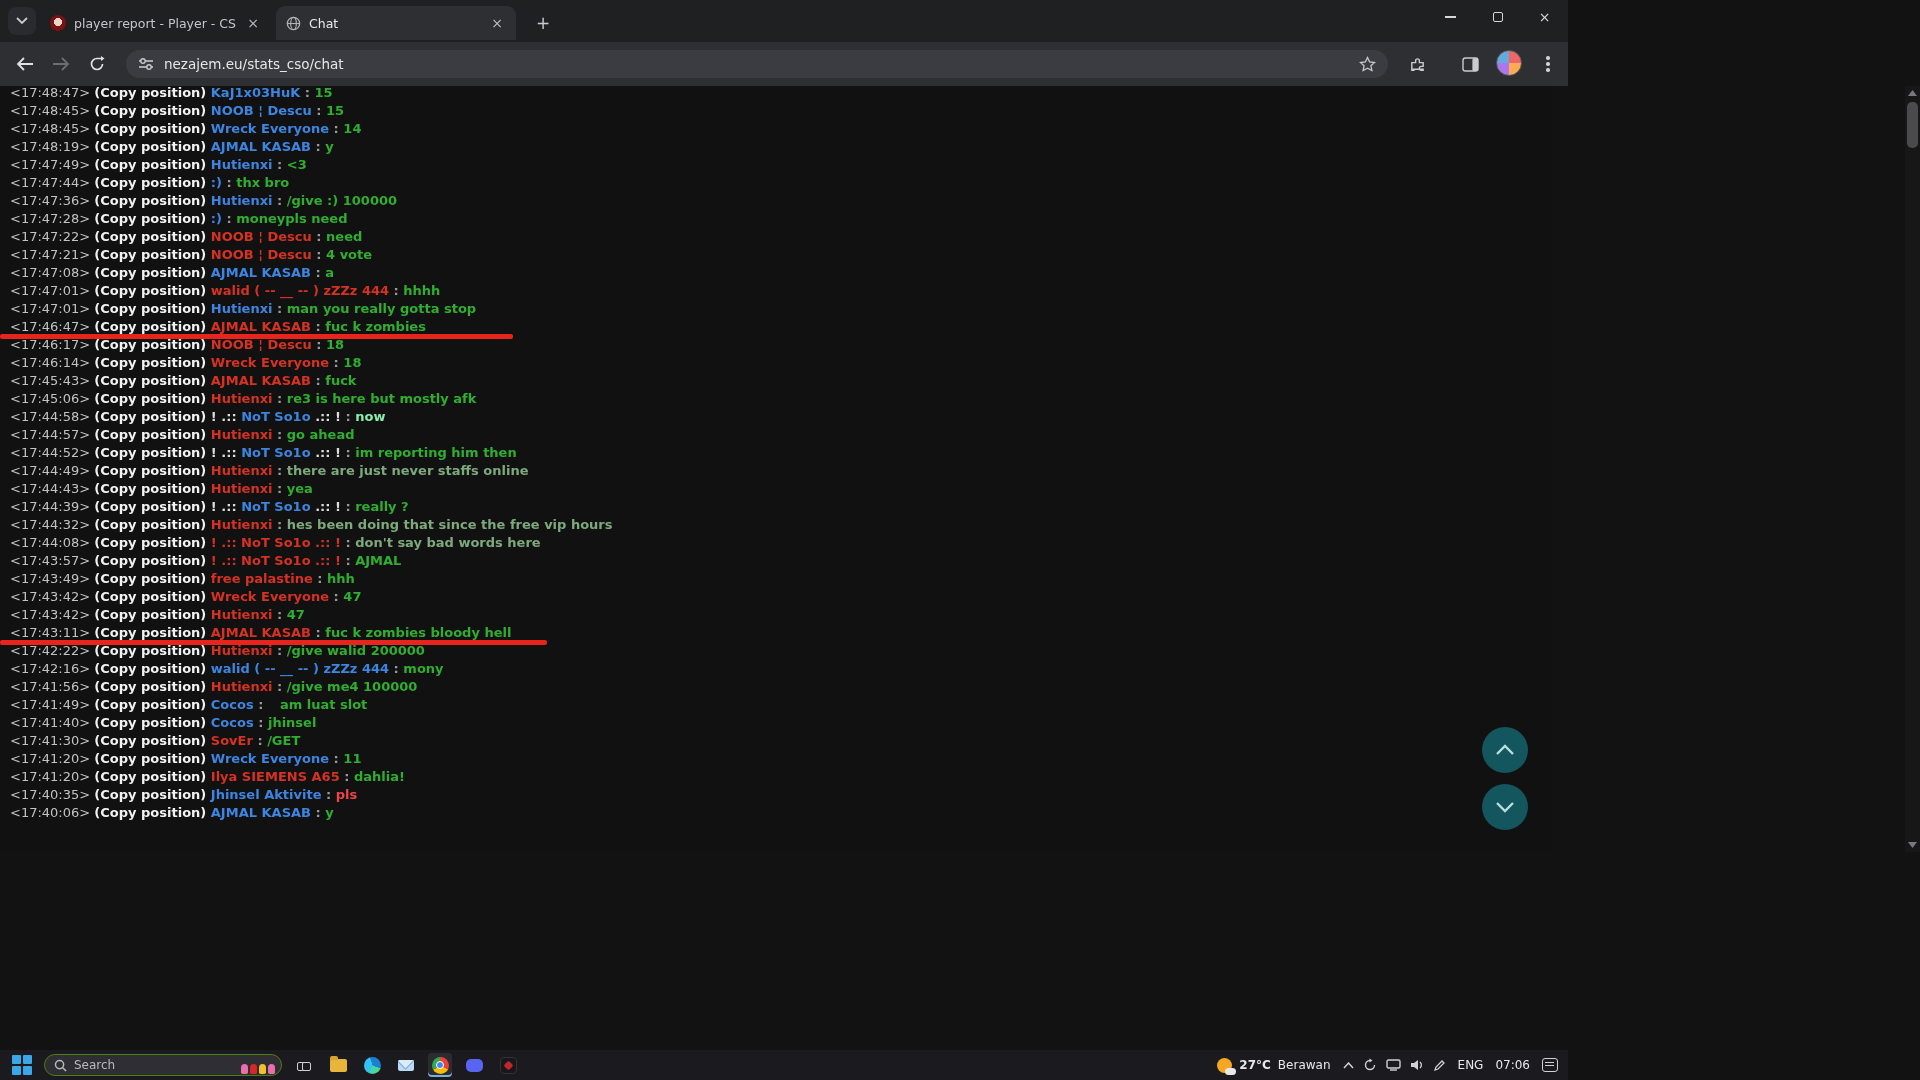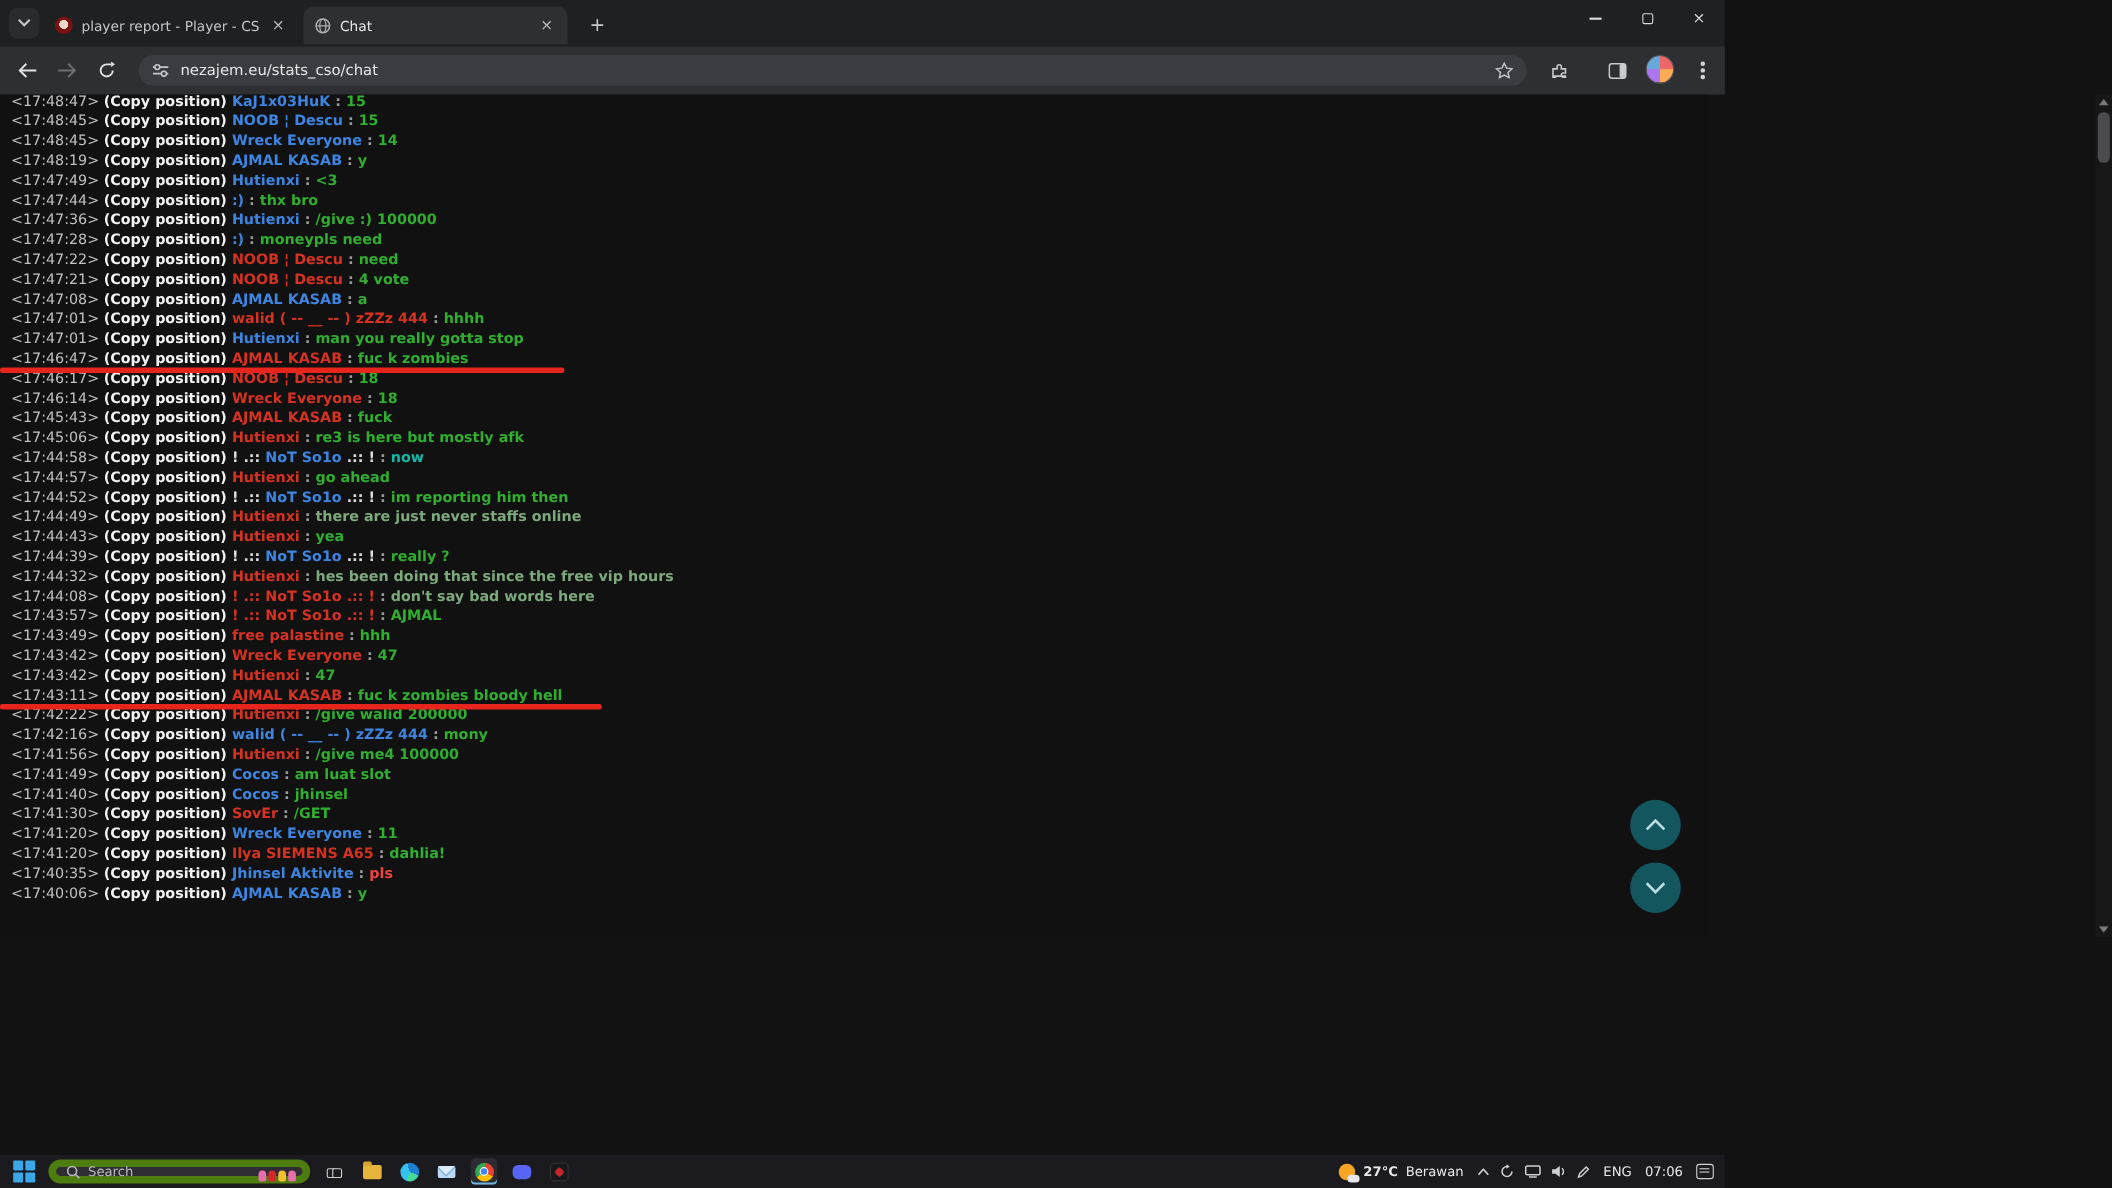--- a/index.html
+++ b/index.html
@@ -53,21 +53,21 @@
   .scrollbar { position:absolute; top:86px; right:0; width:15px; height:766px; background:#171717; }
   .scrollbar .arr { position:absolute; left:0; width:15px; height:14px; display:flex; align-items:center; justify-content:center; }
   .scrollbar .thumb { position:absolute; top:16px; left:2px; width:11px; height:46px; background:#4b4b4e; border-radius:5px; }
 
   
   .taskbar { position:absolute; left:0; bottom:0; width:1568px; height:30px; background:#1b1b1f;
              display:flex; align-items:center; color:#e8e8e8; }
   .tb-left { display:flex; align-items:center; gap:10px; padding-left:10px; }
   .start { width:22px; height:22px; display:grid; grid-template-columns:9px 9px; grid-template-rows:9px 9px; gap:1.5px; padding:1px; }
   .start i { background:#39a7e8; border-radius:1px; }
-  .search-pill { width:238px; height:22px; background:#2e2e34; border:7px solid #4d7c0f; border-radius:12px;
+  .search-pill { width:238px; height:22px; background:#2e2e34; border:1px solid #4d7c0f; border-radius:12px;
                  display:flex; align-items:center; gap:7px; padding:0 6px 0 9px; color:#b9babd; font-size:12px; }
   .search-pill .grow { flex:1; }
   .tulips { display:flex; align-items:flex-end; gap:2px; height:18px; }
   .tulips i { width:7px; height:10px; border-radius:4px 4px 2px 2px; }
   .tb-ic { width:24px; height:24px; display:flex; align-items:center; justify-content:center; border-radius:4px; }
   .tb-ic.active { background:#2b2b31; box-shadow:inset 0 -2px 0 #6fb3e0; }
   .folder { width:17px; height:13px; background:#e8b53c; border-radius:2px; position:relative; }
   .folder:before { content:""; position:absolute; top:-3px; left:0; width:8px; height:4px; background:#d8a42c; border-radius:2px 2px 0 0; }
   .edge-ic { width:17px; height:17px; border-radius:50%; background:conic-gradient(from 200deg,#35c1f1 0 40%,#1b7fd4 40% 75%,#45d99a 75%); }
   .chrome-ic { width:17px; height:17px; border-radius:50%;
@@ -194,37 +194,37 @@
       <div class="row"><span class="ts">&lt;17:47:22&gt; </span><span class="copy">(Copy position) </span><span style="color: rgb(214, 50, 34);">NOOB ¦ Descu</span><span class="sep"> : </span><span style="color: rgb(47, 174, 47);">need</span></div>
       <div class="row"><span class="ts">&lt;17:47:21&gt; </span><span class="copy">(Copy position) </span><span style="color: rgb(214, 50, 34);">NOOB ¦ Descu</span><span class="sep"> : </span><span style="color: rgb(47, 174, 47);">4 vote</span></div>
       <div class="row"><span class="ts">&lt;17:47:08&gt; </span><span class="copy">(Copy position) </span><span style="color: rgb(61, 133, 224);">AJMAL KASAB</span><span class="sep"> : </span><span style="color: rgb(47, 174, 47);">a</span></div>
       <div class="row"><span class="ts">&lt;17:47:01&gt; </span><span class="copy">(Copy position) </span><span style="color: rgb(214, 50, 34);">walid ( -- __ -- ) zZZz 444</span><span class="sep"> : </span><span style="color: rgb(47, 174, 47);">hhhh</span></div>
       <div class="row"><span class="ts">&lt;17:47:01&gt; </span><span class="copy">(Copy position) </span><span style="color: rgb(61, 133, 224);">Hutienxi</span><span class="sep"> : </span><span style="color: rgb(47, 174, 47);">man you really gotta stop</span></div>
       <div class="row"><span class="ts">&lt;17:46:47&gt; </span><span class="copy">(Copy position) </span><span style="color: rgb(214, 50, 34);">AJMAL KASAB</span><span class="sep"> : </span><span style="color: rgb(47, 174, 47);">fuc k zombies</span><div class="ul" style="width: 513px;"></div></div>
       <div class="row"><span class="ts">&lt;17:46:17&gt; </span><span class="copy">(Copy position) </span><span style="color: rgb(214, 50, 34);">NOOB ¦ Descu</span><span class="sep"> : </span><span style="color: rgb(47, 174, 47);">18</span></div>
       <div class="row"><span class="ts">&lt;17:46:14&gt; </span><span class="copy">(Copy position) </span><span style="color: rgb(214, 50, 34);">Wreck Everyone</span><span class="sep"> : </span><span style="color: rgb(47, 174, 47);">18</span></div>
       <div class="row"><span class="ts">&lt;17:45:43&gt; </span><span class="copy">(Copy position) </span><span style="color: rgb(214, 50, 34);">AJMAL KASAB</span><span class="sep"> : </span><span style="color: rgb(47, 174, 47);">fuck</span></div>
       <div class="row"><span class="ts">&lt;17:45:06&gt; </span><span class="copy">(Copy position) </span><span style="color: rgb(214, 50, 34);">Hutienxi</span><span class="sep"> : </span><span style="color: rgb(47, 174, 47);">re3 is here but mostly afk</span></div>
-      <div class="row"><span class="ts">&lt;17:44:58&gt; </span><span class="copy">(Copy position) </span><span style="color: rgb(220, 220, 220);">! .:: </span><span style="color: rgb(61, 133, 224);">NoT So1o</span><span style="color: rgb(220, 220, 220);"> .:: !</span><span class="sep"> : </span><span style="color: #14b8a6;">now</span></div>
+      <div class="row"><span class="ts">&lt;17:44:58&gt; </span><span class="copy">(Copy position) </span><span style="color: rgb(220, 220, 220);">! .:: </span><span style="color: rgb(61, 133, 224);">NoT So1o</span><span style="color: rgb(220, 220, 220);"> .:: !</span><span class="sep"> : </span><span style="color: #86efac;">now</span></div>
       <div class="row"><span class="ts">&lt;17:44:57&gt; </span><span class="copy">(Copy position) </span><span style="color: rgb(214, 50, 34);">Hutienxi</span><span class="sep"> : </span><span style="color: rgb(47, 174, 47);">go ahead</span></div>
       <div class="row"><span class="ts">&lt;17:44:52&gt; </span><span class="copy">(Copy position) </span><span style="color: rgb(220, 220, 220);">! .:: </span><span style="color: rgb(61, 133, 224);">NoT So1o</span><span style="color: rgb(220, 220, 220);"> .:: !</span><span class="sep"> : </span><span style="color: rgb(47, 174, 47);">im reporting him then</span></div>
       <div class="row"><span class="ts">&lt;17:44:49&gt; </span><span class="copy">(Copy position) </span><span style="color: rgb(214, 50, 34);">Hutienxi</span><span class="sep"> : </span><span style="color: rgb(125, 169, 125);">there are just never staffs online</span></div>
       <div class="row"><span class="ts">&lt;17:44:43&gt; </span><span class="copy">(Copy position) </span><span style="color: rgb(214, 50, 34);">Hutienxi</span><span class="sep"> : </span><span style="color: rgb(47, 174, 47); text-align: right;">yea</span></div>
       <div class="row"><span class="ts">&lt;17:44:39&gt; </span><span class="copy">(Copy position) </span><span style="color: rgb(220, 220, 220);">! .:: </span><span style="color: rgb(61, 133, 224);">NoT So1o</span><span style="color: rgb(220, 220, 220);"> .:: !</span><span class="sep"> : </span><span style="color: rgb(47, 174, 47);">really ?</span></div>
       <div class="row"><span class="ts">&lt;17:44:32&gt; </span><span class="copy">(Copy position) </span><span style="color: rgb(214, 50, 34);">Hutienxi</span><span class="sep"> : </span><span style="color: rgb(125, 169, 125);">hes been doing that since the free vip hours</span></div>
       <div class="row"><span class="ts">&lt;17:44:08&gt; </span><span class="copy">(Copy position) </span><span style="color: rgb(214, 50, 34);">! .:: NoT So1o .:: !</span><span class="sep"> : </span><span style="color: rgb(125, 169, 125);">don't say bad words here</span></div>
       <div class="row"><span class="ts">&lt;17:43:57&gt; </span><span class="copy">(Copy position) </span><span style="color: rgb(214, 50, 34);">! .:: NoT So1o .:: !</span><span class="sep"> : </span><span style="color: rgb(47, 174, 47);">AJMAL</span></div>
       <div class="row"><span class="ts">&lt;17:43:49&gt; </span><span class="copy">(Copy position) </span><span style="color: rgb(214, 50, 34);">free palastine</span><span class="sep"> : </span><span style="color: rgb(47, 174, 47);">hhh</span></div>
       <div class="row"><span class="ts">&lt;17:43:42&gt; </span><span class="copy">(Copy position) </span><span style="color: rgb(214, 50, 34);">Wreck Everyone</span><span class="sep"> : </span><span style="color: rgb(47, 174, 47);">47</span></div>
       <div class="row"><span class="ts">&lt;17:43:42&gt; </span><span class="copy">(Copy position) </span><span style="color: rgb(214, 50, 34);">Hutienxi</span><span class="sep"> : </span><span style="color: rgb(47, 174, 47);">47</span></div>
       <div class="row"><span class="ts">&lt;17:43:11&gt; </span><span class="copy">(Copy position) </span><span style="color: rgb(214, 50, 34);">AJMAL KASAB</span><span class="sep"> : </span><span style="color: rgb(47, 174, 47);">fuc k zombies bloody hell</span><div class="ul" style="width: 547px;"></div></div>
       <div class="row"><span class="ts">&lt;17:42:22&gt; </span><span class="copy">(Copy position) </span><span style="color: rgb(214, 50, 34);">Hutienxi</span><span class="sep"> : </span><span style="color: rgb(47, 174, 47);">/give walid 200000</span></div>
       <div class="row"><span class="ts">&lt;17:42:16&gt; </span><span class="copy">(Copy position) </span><span style="color: rgb(61, 133, 224);">walid ( -- __ -- ) zZZz 444</span><span class="sep"> : </span><span style="color: rgb(47, 174, 47);">mony</span></div>
       <div class="row"><span class="ts">&lt;17:41:56&gt; </span><span class="copy">(Copy position) </span><span style="color: rgb(214, 50, 34);">Hutienxi</span><span class="sep"> : </span><span style="color: rgb(47, 174, 47);">/give me4 100000</span></div>
-      <div class="row"><span class="ts">&lt;17:41:49&gt; </span><span class="copy">(Copy position) </span><span style="color: rgb(61, 133, 224);">Cocos</span><span class="sep"> : </span><span style="color: rgb(47, 174, 47);">am luat slot</span></div>
+      <div class="row"><span class="ts">&lt;17:41:49&gt; </span><span class="copy">(Copy position) </span><span style="color: rgb(61, 133, 224);">Cocos</span><span class="sep"> : </span><span style="color: rgb(47, 174, 47); margin-left: 12px;">am luat slot</span></div>
       <div class="row"><span class="ts">&lt;17:41:40&gt; </span><span class="copy">(Copy position) </span><span style="color: rgb(61, 133, 224);">Cocos</span><span class="sep"> : </span><span style="color: rgb(47, 174, 47);">jhinsel</span></div>
       <div class="row"><span class="ts">&lt;17:41:30&gt; </span><span class="copy">(Copy position) </span><span style="color: rgb(214, 50, 34);">SovEr</span><span class="sep"> : </span><span style="color: rgb(47, 174, 47);">/GET</span></div>
       <div class="row"><span class="ts">&lt;17:41:20&gt; </span><span class="copy">(Copy position) </span><span style="color: rgb(61, 133, 224);">Wreck Everyone</span><span class="sep"> : </span><span style="color: rgb(47, 174, 47);">11</span></div>
       <div class="row"><span class="ts">&lt;17:41:20&gt; </span><span class="copy">(Copy position) </span><span style="color: rgb(214, 50, 34);">Ilya SIEMENS A65</span><span class="sep"> : </span><span style="color: rgb(47, 174, 47);">dahlia!</span></div>
       <div class="row"><span class="ts">&lt;17:40:35&gt; </span><span class="copy">(Copy position) </span><span style="color: rgb(61, 133, 224);">Jhinsel Aktivite</span><span class="sep"> : </span><span style="color: #ef4444;">pls</span></div>
       <div class="row"><span class="ts">&lt;17:40:06&gt; </span><span class="copy">(Copy position) </span><span style="color: rgb(61, 133, 224);">AJMAL KASAB</span><span class="sep"> : </span><span style="color: rgb(47, 174, 47);">y</span></div>
     </div>
 
   <div class="scrollbtn up">
     <svg width="20" height="12" viewBox="0 0 20 12">

